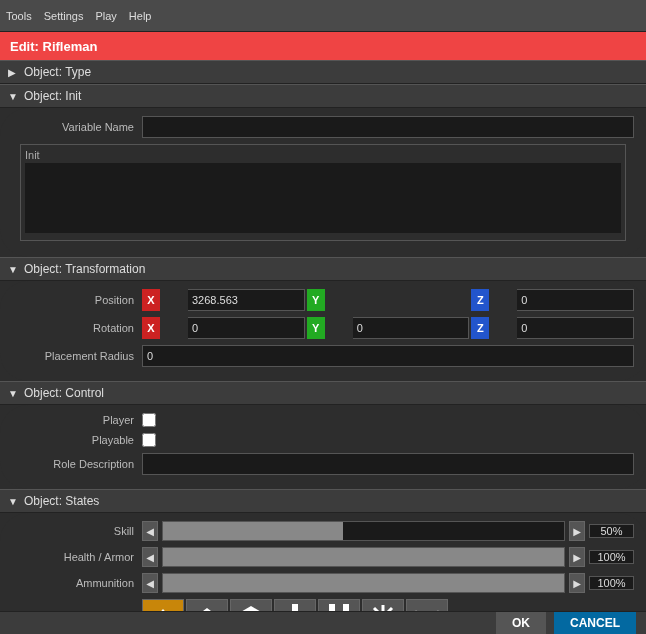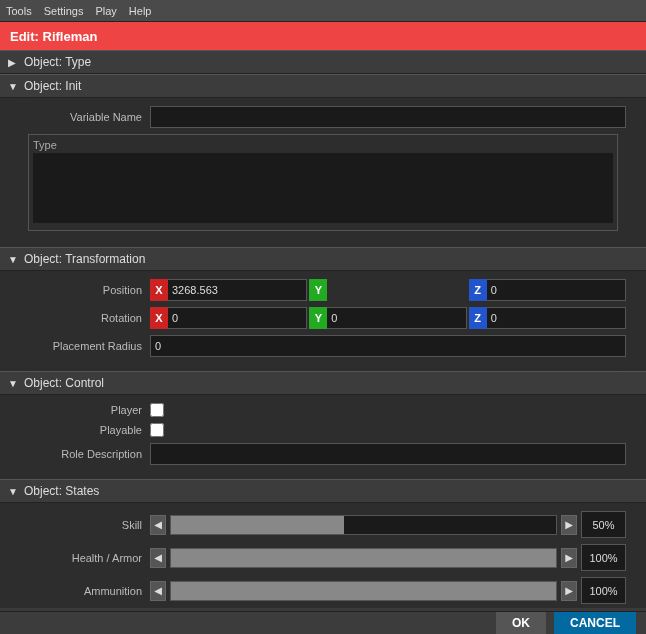--- a/index.html
+++ b/index.html
@@ -9,21 +9,21 @@
       background: #3a3a3a;
       font-family: Arial, sans-serif;
       font-size: 12px;
       color: #ccc;
       overflow: hidden;
     }
 
     
     .menu-bar {
       background: #4a4a4a;
-      height: 22px;
+      height: 32px;
       display: flex;
       align-items: center;
       padding: 0 6px;
       gap: 12px;
       font-size: 11px;
       color: #ddd;
       border-bottom: 1px solid #222;
     }
     .menu-bar span { cursor: pointer; }
 
@@ -61,21 +61,21 @@
       cursor: pointer;
     }
     .section-header .arrow {
       width: 10px;
       height: 10px;
       display: inline-block;
       font-size: 10px;
     }
 
     .section-body {
-      padding: 8px 20px;
+      padding: 8px 12px;
       background: #2d2d2d;
       border-radius: 28px;
     }
 
     
     .form-row {
       display: flex;
       align-items: center;
       margin-bottom: 6px;
     }
@@ -158,20 +158,21 @@
     .xyz-tag.z { background: #2255cc; }
     .xyz-input {
       background: #1a1a1a;
       border: 1px solid #555;
       border-left: none;
       color: #ddd;
       height: 22px;
       padding: 0 4px;
       font-size: 11px;
       width: 100%;
+      margin-left: 28px;
     }
 
     
     .checkbox-row {
       display: flex;
       align-items: center;
       margin-bottom: 6px;
     }
     .checkbox-label {
       text-align: right;
@@ -233,21 +234,21 @@
       height: 100%;
       width: 45%;
     }
     .slider-fill-full {
       background: #888;
       height: 100%;
       width: 100%;
     }
     .slider-value {
       width: 45px;
-      height: 27px;
+      height: 14px;
       background: #1a1a1a;
       border: 1px solid #555;
       color: #ddd;
       font-size: 11px;
       text-align: center;
       display: flex;
       align-items: center;
       justify-content: center;
       flex-shrink: 0;
     }
@@ -347,21 +348,21 @@
   <div class="section-header">
     <span class="arrow">▼</span>
     <span>Object: Init</span>
   </div>
   <div class="section-body">
     <div class="form-row">
       <span class="form-label">Variable Name</span>
       <input class="form-input" type="text" value="" style="">
     </div>
     <div class="init-group">
-      <div class="init-label">Type</div>
+      <div class="init-label">Init</div>
       <textarea class="init-textarea" style=""></textarea>
     </div>
   </div>
 
   <div class="section-header">
     <span class="arrow">▼</span>
     <span>Object: Transformation</span>
   </div>
   <div class="section-body">
 

